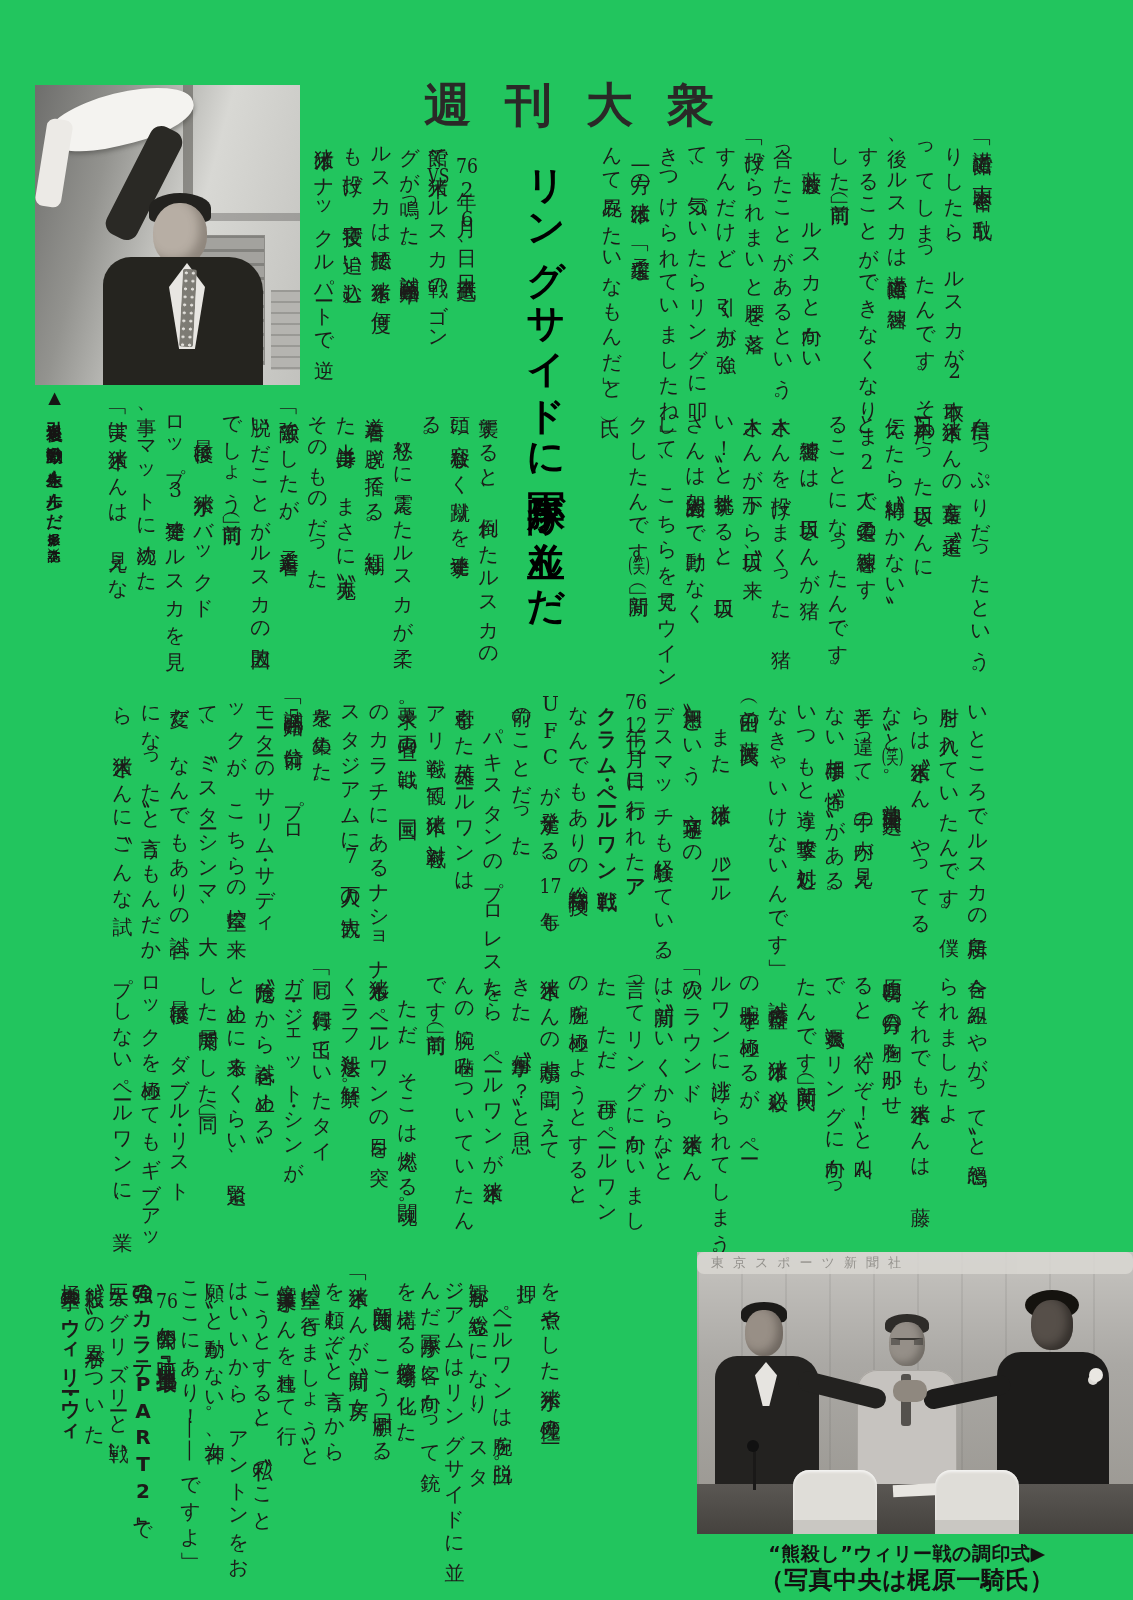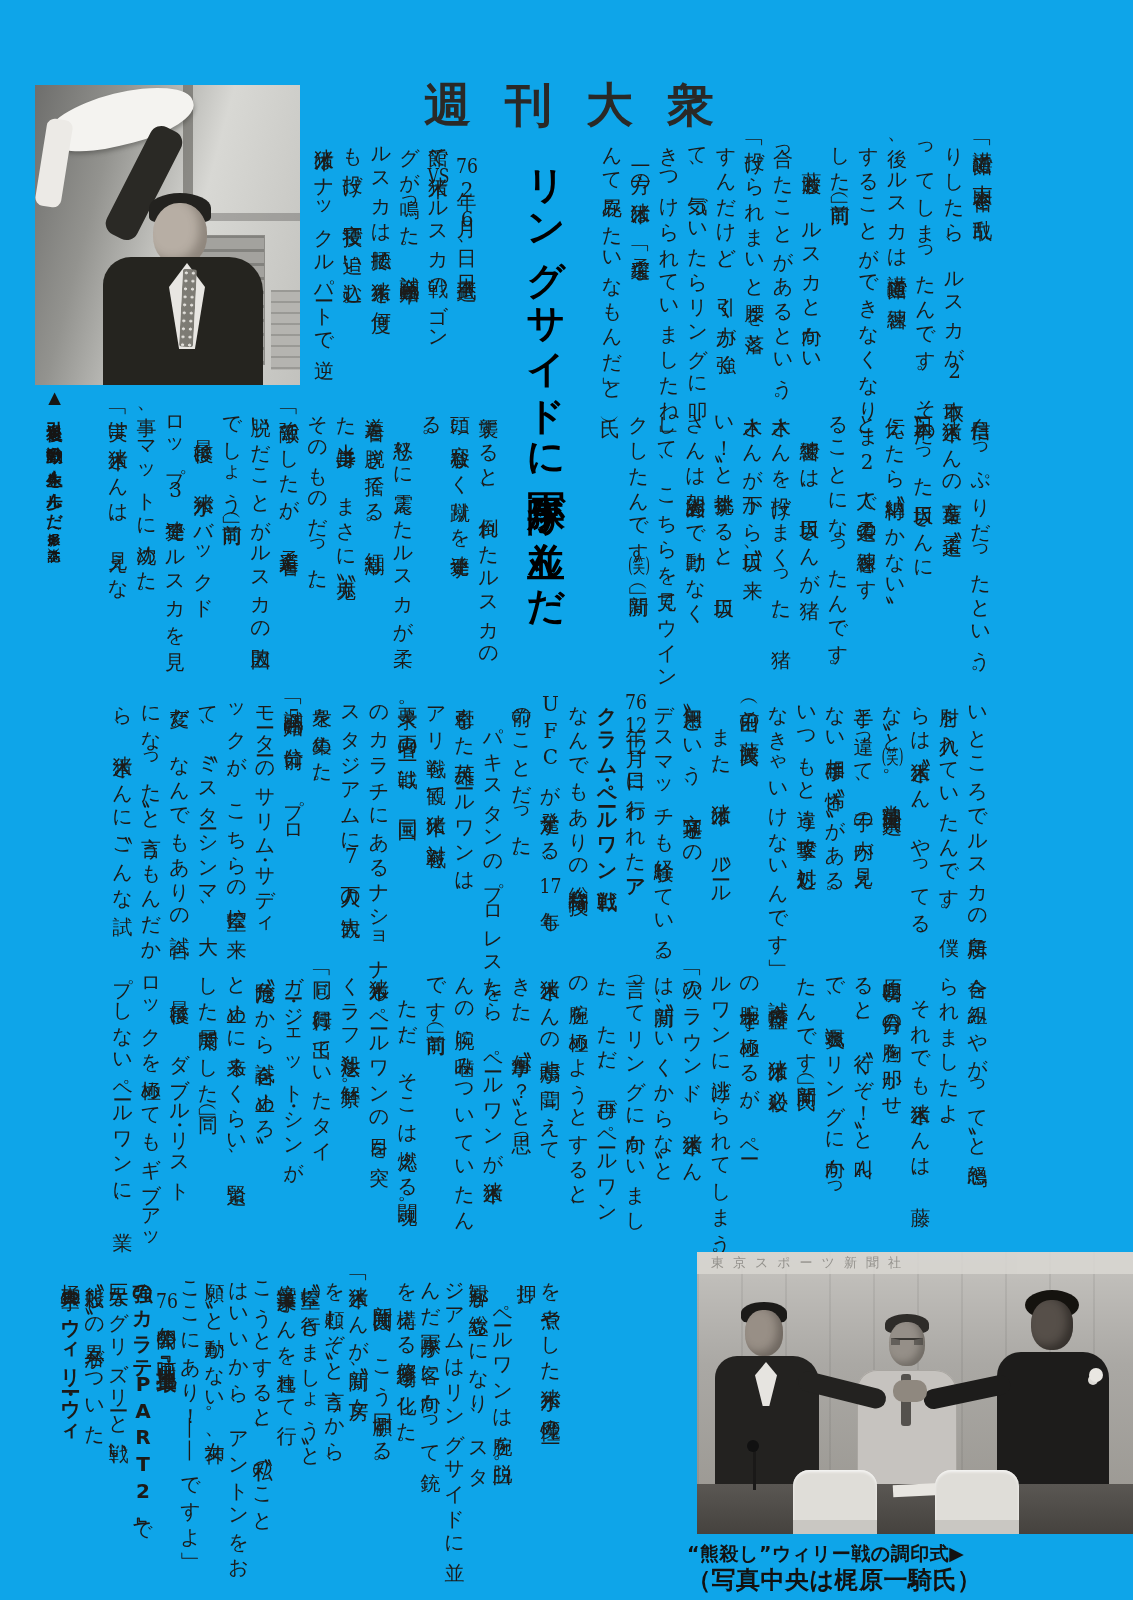--- a/index.html
+++ b/index.html
@@ -1,16 +1,16 @@
 <!DOCTYPE html>
 <html lang="ja"><head>
 <meta charset="utf-8">
 <style>
   html,body{margin:0;padding:0;background:#e9e9e7;}
-  .page{position:relative;width:1133px;height:1600px;margin:0 auto;background:#0ea5e9;
+  .page{position:relative;width:1133px;height:1600px;margin:0 auto;background:#22c55e;
         font-family:"DejaVu Serif","Liberation Serif",serif;color:#1c1b19;overflow:hidden;}
   
   .masthead{position:absolute;top:74px;left:50%;transform:translateX(-44%);
             font-size:47px;font-weight:700;letter-spacing:34px;color:#2a2927;white-space:nowrap;}
   
   .vtext{position:absolute;writing-mode:vertical-rl;text-orientation:mixed;
          white-space:pre-line;font-size:20px;letter-spacing:2.6px;line-height:28.5px;
          color:#1c1b19;}
   .tcy{text-combine-upright:all;letter-spacing:0;}
   .up{text-orientation:upright;}
@@ -57,21 +57,21 @@
              clip-path:polygon(50% 0,100% 28%,72% 100%,28% 100%,0 28%);}
   .ptl-tie{position:absolute;top:184px;left:146px;width:14px;height:78px;background:#7d7b74;
            background-image:radial-gradient(circle 1.6px,#e3e1dc 1.4px,transparent 1.6px);
            background-size:7px 8px;border-radius:3px;transform:rotate(3deg);}
   .photo-br{top:1252px;left:697px;width:436px;height:282px;background:#aeacA8;
             background:linear-gradient(180deg,#c6c4c0 0%,#aaa8a4 40%,#98958f 100%);}
   .pbr-panels{position:absolute;inset:0;
               background-image:repeating-linear-gradient(90deg,rgba(40,40,38,.08) 0 2px,transparent 2px 44px);}
   .pbr-banner{position:absolute;top:0;left:0;width:100%;height:22px;background:#d9d7d2;
               font-family:"DejaVu Sans","Liberation Sans",sans-serif;font-size:13px;color:#8b8984;
-              letter-spacing:9px;line-height:22px;padding-left:14px;box-sizing:border-box;opacity:.85;}
+              letter-spacing:9px;line-height:22px;padding-left:14px;box-sizing:border-box;opacity:.85;border-radius:7px;}
   .pbr-head{position:absolute;border-radius:46%;}
   .pbr-man-left-body{position:absolute;top:104px;left:18px;width:104px;height:130px;background:#232220;
                      border-radius:22px 26px 0 0;}
   .pbr-man-left-head{top:58px;left:48px;width:38px;height:46px;background:#988f86;
                      box-shadow:inset -6px -4px 8px rgba(50,45,40,.4);}
   .pbr-man-left-hair{position:absolute;top:50px;left:44px;width:46px;height:22px;background:#1b1a18;
                      border-radius:50% 50% 30% 30%;}
   .pbr-shirt-left{position:absolute;top:110px;left:58px;width:22px;height:44px;background:#e6e4e0;
                   clip-path:polygon(50% 0,100% 30%,65% 100%,35% 100%,0 30%);}
   .pbr-arm-left{position:absolute;top:128px;left:100px;width:90px;height:20px;background:#232220;
@@ -102,21 +102,21 @@
              background:linear-gradient(180deg,#5a5753 0%,#45423e 100%);}
   .pbr-paper{position:absolute;bottom:38px;left:196px;width:52px;height:12px;background:#e8e6e1;
              transform:rotate(-3deg);}
   .pbr-mic{position:absolute;bottom:44px;left:56px;width:3px;height:42px;background:#1a1918;}
   .pbr-michead{position:absolute;bottom:82px;left:50px;width:12px;height:12px;background:#111;border-radius:50%;}
   .pbr-chair{position:absolute;bottom:0;width:84px;height:64px;background:#dfddd8;
              border-radius:16px 16px 0 0;box-shadow:inset 0 -14px 0 #c9c7c2,inset 0 2px 3px rgba(255,255,255,.7);}
   .pbr-chair1{left:96px;}
   .pbr-chair2{left:238px;}
   
-  .br-caption{position:absolute;top:1540px;right:6px;width:440px;text-align:left;
+  .br-caption{position:absolute;top:1540px;right:6px;width:440px;text-align:center;
               font-family:"DejaVu Sans","Liberation Sans",sans-serif;font-weight:700;color:#131211;}
   .br-caption .l1{font-size:19px;line-height:27px;letter-spacing:.5px;}
   .br-caption .l2{font-size:24px;line-height:26px;letter-spacing:.5px;}
 </style>
 </head>
 <body>
 
 <div class="page">
 
   <div class="masthead">週刊大衆</div>

